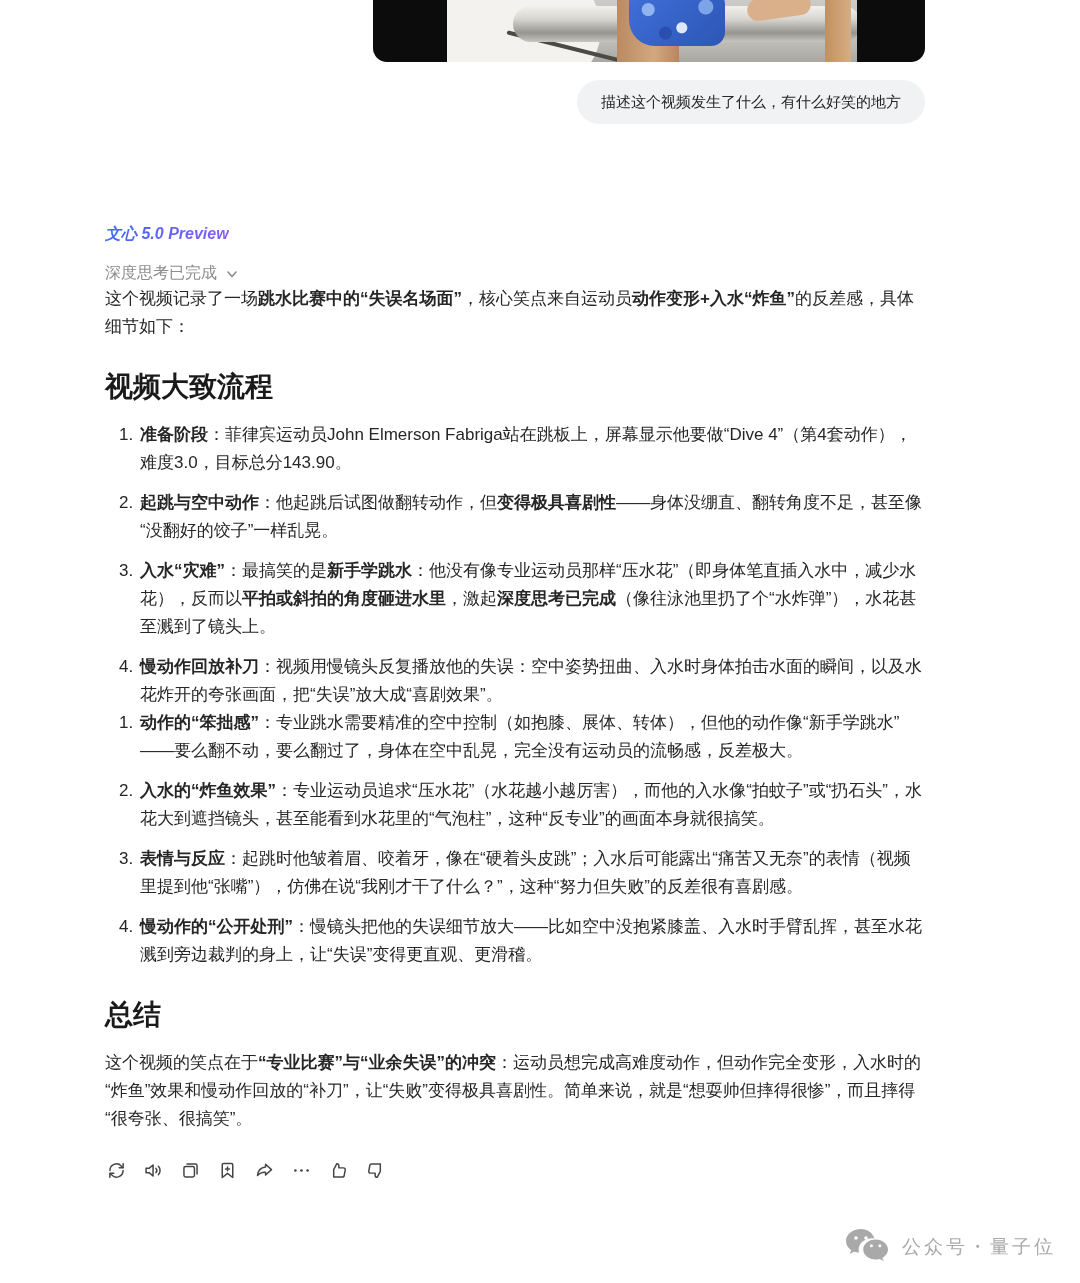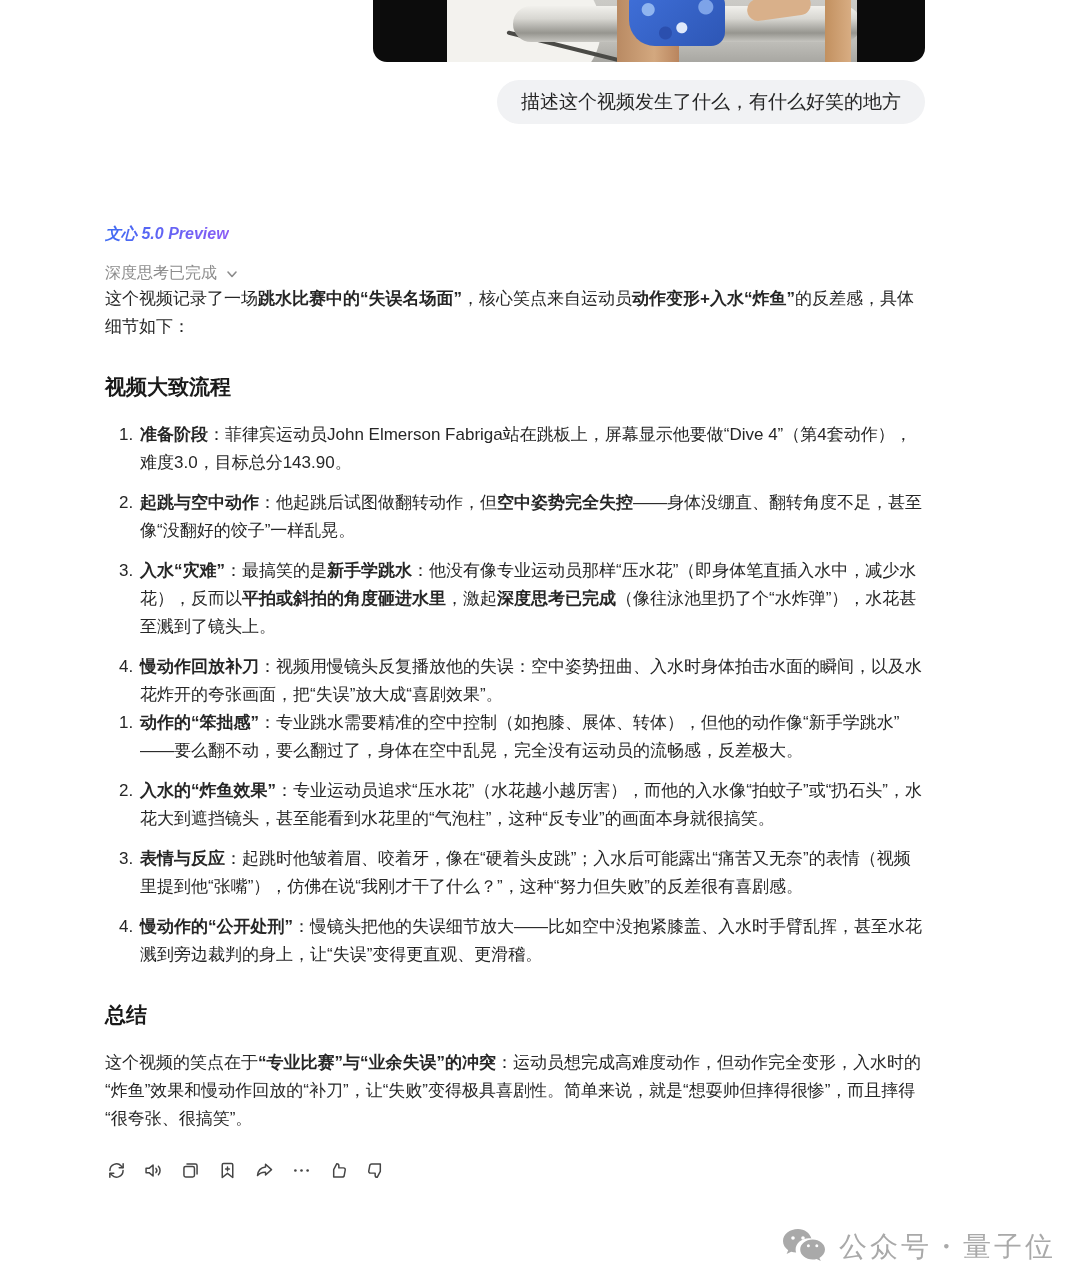--- a/index.html
+++ b/index.html
@@ -36,54 +36,54 @@
       linear-gradient(135deg,#3f6fd8,#2d56b5); }
   .hand { position:absolute; left:300px; top:-4px; width:64px; height:22px; border-radius:12px;
     background:#d9b08a; transform:rotate(-8deg); }
   .limb { position:absolute; right:6px; top:0; width:26px; height:100%;
     background:linear-gradient(90deg,#c2905f,#d8ad83); }
 
   
   .bubble-row { display:flex; justify-content:flex-end; margin-top:18px; }
   .bubble {
     background:#f1f2f4; border-radius:22px; padding:11px 24px;
-    font-size:19px; line-height:22px; color:#262626; white-space:nowrap;
+    font-size:15px; line-height:22px; color:#262626; white-space:nowrap;
   }
 
   
   .model-name {
     margin-top:100px; font-size:16px; font-style:italic; font-weight:700;
     background:linear-gradient(90deg,#3d6bf3,#8a5cf5);
     -webkit-background-clip:text; background-clip:text; color:transparent;
     display:inline-block;
   }
   .thinking { margin-top:18px; display:flex; align-items:center; gap:8px;
     font-size:16px; color:#8c8c8c; cursor:pointer; width:fit-content; }
   .thinking svg { stroke:#8c8c8c; }
 
   
   .resp { margin-top:1px; font-size:17px; line-height:28px; }
   .resp p { margin:0; }
   .resp b { font-weight:bold; }
-  h2.sec { font-size:21px; line-height:24px; font-weight:bold; margin:34px 0 22px; color:#1a1a1a; }
+  h2.sec { font-size:28px; line-height:24px; font-weight:bold; margin:34px 0 22px; color:#1a1a1a; }
   ol.items { margin:0; padding-left:33px; }
   ol.items li { margin-bottom:12px; padding-left:2px; }
   ol.items li:last-child { margin-bottom:0; }
 
   
   .toolbar { display:flex; align-items:center; gap:15px; margin-top:26px; }
   .tbtn { width:22px; height:22px; padding:0; border:none; background:none; cursor:pointer;
     display:flex; align-items:center; justify-content:center; }
   .tbtn svg { width:21px; height:21px; fill:none; stroke:#454545; stroke-width:1.7;
     stroke-linecap:round; stroke-linejoin:round; }
   .tbtn svg .fill { fill:#454545; stroke:none; }
 
   
   .watermark { position:absolute; right:24px; bottom:16px; display:flex; align-items:center;
-    gap:12px; color:#a9a9a9; font-size:28px; letter-spacing:3px; }
+    gap:12px; color:#a9a9a9; font-size:19px; letter-spacing:3px; }
   .watermark svg { width:46px; height:40px; fill:#a9a9a9; }
 </style>
 </head>
 <body>
 
 <div class="column">
 
   <div class="video-wrap">
     <div class="video">
       <div class="scene">
@@ -112,21 +112,21 @@
         <polyline points="3,5 7,9.5 11,5"></polyline>
       </svg>
   </div>
 
   <div class="resp">
     <p><span>这个视频记录了一场</span><b>跳水比赛中的“失误名场面”</b><span>，核心笑点来自运动员</span><b>动作变形+入水“炸鱼”</b><span>的反差感，具体细节如下：</span></p>
 
     <h2 class="sec">视频大致流程</h2>
     <ol class="items">
       <li><b>准备阶段</b><span>：菲律宾运动员John Elmerson Fabriga站在跳板上，屏幕显示他要做“Dive 4”（第4套动作），难度3.0，目标总分143.90。</span></li>
-      <li><b>起跳与空中动作</b><span>：他起跳后试图做翻转动作，但</span><b>空中姿势完全失控</b><span>——身体没绷直、翻转角度不足，甚至像“没翻好的饺子”一样乱晃。</span></li>
+      <li><b>起跳与空中动作</b><span>：他起跳后试图做翻转动作，但</span><b>变得极具喜剧性</b><span>——身体没绷直、翻转角度不足，甚至像“没翻好的饺子”一样乱晃。</span></li>
       <li><b>入水“灾难”</b><span>：最搞笑的是</span><b>新手学跳水</b><span>：他没有像专业运动员那样“压水花”（即身体笔直插入水中，减少水花），反而以</span><b>平拍或斜拍的角度砸进水里</b><span>，激起</span><b>深度思考已完成</b><span>（像往泳池里扔了个“水炸弹”），水花甚至溅到了镜头上。</span></li>
       <li><b>慢动作回放补刀</b><span>：视频用慢镜头反复播放他的失误：空中姿势扭曲、入水时身体拍击水面的瞬间，以及水花炸开的夸张画面，把“失误”放大成“喜剧效果”。</span></li>
     </ol>
 
     <ol class="items">
       <li><b>动作的“笨拙感”</b><span>：专业跳水需要精准的空中控制（如抱膝、展体、转体），但他的动作像“新手学跳水”——要么翻不动，要么翻过了，身体在空中乱晃，完全没有运动员的流畅感，反差极大。</span></li>
       <li><b>入水的“炸鱼效果”</b><span>：专业运动员追求“压水花”（水花越小越厉害），而他的入水像“拍蚊子”或“扔石头”，水花大到遮挡镜头，甚至能看到水花里的“气泡柱”，这种“反专业”的画面本身就很搞笑。</span></li>
       <li><b>表情与反应</b><span>：起跳时他皱着眉、咬着牙，像在“硬着头皮跳”；入水后可能露出“痛苦又无奈”的表情（视频里提到他“张嘴”），仿佛在说“我刚才干了什么？”，这种“努力但失败”的反差很有喜剧感。</span></li>
       <li><b>慢动作的“公开处刑”</b><span>：慢镜头把他的失误细节放大——比如空中没抱紧膝盖、入水时手臂乱挥，甚至水花溅到旁边裁判的身上，让“失误”变得更直观、更滑稽。</span></li>
     </ol>

